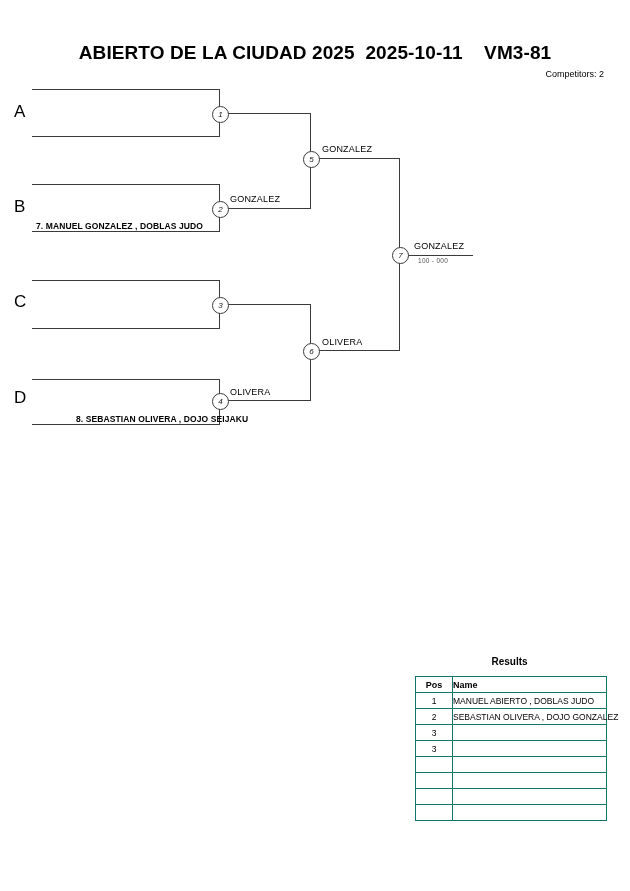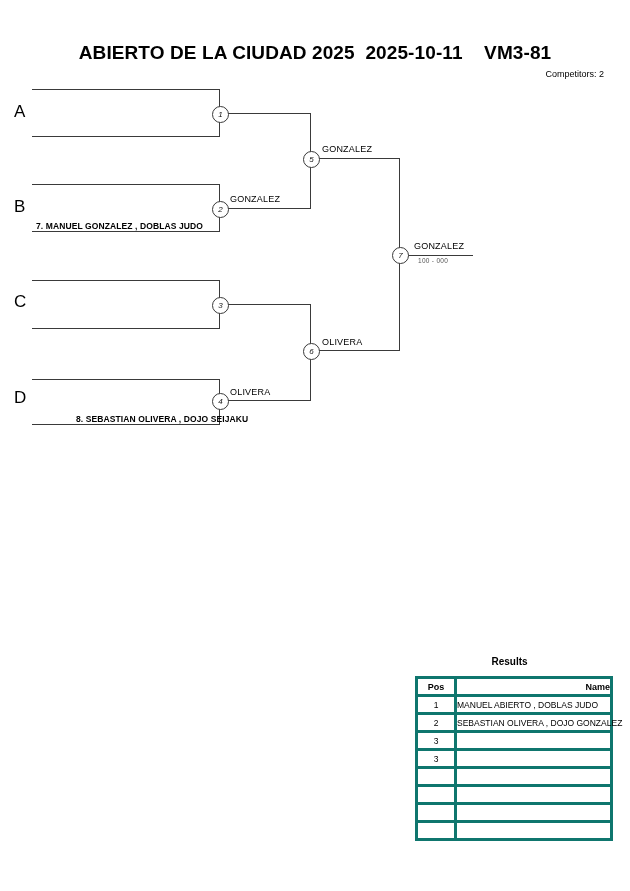--- a/index.html
+++ b/index.html
@@ -113,21 +113,21 @@
   }
   .results-table {
     position: absolute;
     left: 415px;
     top: 676px;
     width: 189px;
     border-collapse: collapse;
     table-layout: fixed;
   }
   .results-table td, .results-table th {
-    border: 3px solid #0f766e;
+    border: 1px solid #0f766e;
     height: 15px;
     font-size: 8.5px;
     font-weight: normal;
     padding: 0;
     overflow: visible;
     white-space: nowrap;
   }
   .results-table th {
     font-weight: bold;
     font-size: 9px;
@@ -195,21 +195,21 @@
   <div class="node" style="left:392px; top:247px;">7</div>
   <div class="final-name" style="left:414px; top:241px;">GONZALEZ</div>
   <div class="hline" style="left:407px; top:255px; width:66px;"></div>
   <div class="final-score" style="left:418px; top:257px;">100 - 000</div>
 
   <div class="results-title">Results</div>
   <table class="results-table">
     <thead>
       <tr>
         <th class="col-pos">Pos</th>
-        <th class="col-name" style="text-align:right; padding-left:0;">Name</th>
+        <th class="col-name" style="text-align:left; padding-left:0;">Name</th>
       </tr>
     </thead>
     <tbody>
       <tr>
         <td class="col-pos">1</td>
         <td class="col-name">
             <span class="name-cell-inner">MANUEL ABIERTO    , DOBLAS JUDO</span>
           </td>
       </tr>
       <tr>

